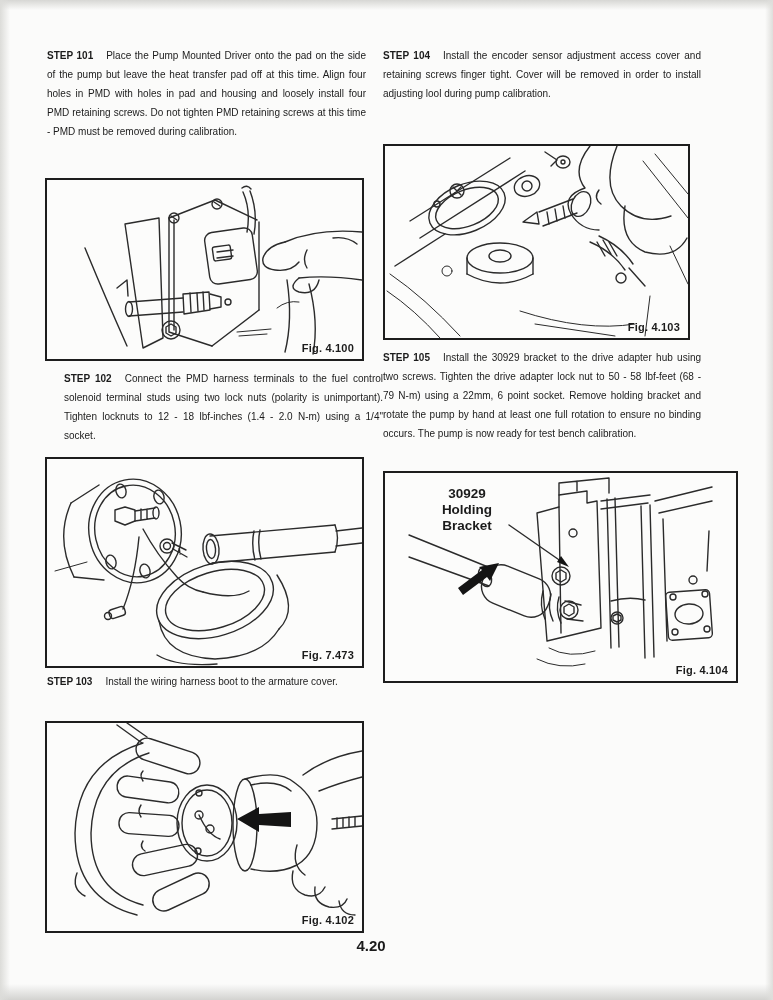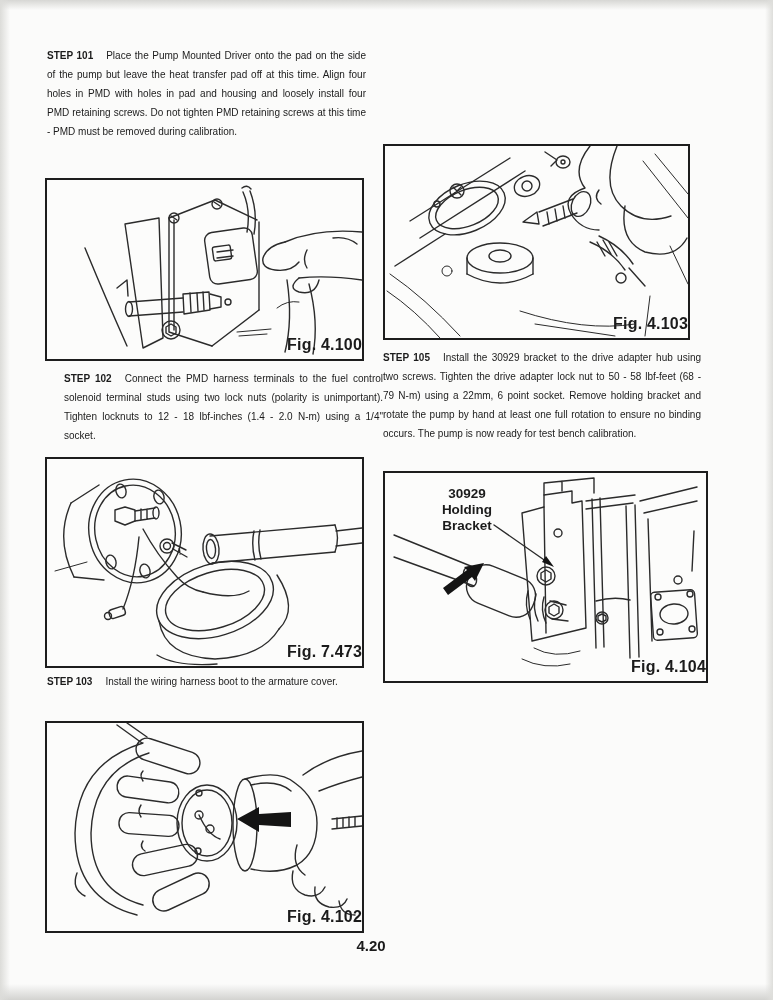--- a/index.html
+++ b/index.html
@@ -7,21 +7,21 @@
         font-family:"Liberation Sans",sans-serif;color:#1b1b1b;overflow:hidden;}
   .edge{position:absolute;pointer-events:none;}
   .edge-top{left:0;top:0;width:773px;height:10px;background:linear-gradient(#d7d7d4,rgba(215,215,212,0));}
   .edge-bottom{left:0;bottom:0;width:773px;height:16px;background:linear-gradient(rgba(210,210,207,0),#d3d3d0);}
   .edge-left{left:0;top:0;width:10px;height:1000px;background:linear-gradient(90deg,#dcdcd9,rgba(220,220,217,0));}
   .edge-right{right:0;top:0;width:8px;height:1000px;background:linear-gradient(270deg,#dededb,rgba(222,222,219,0));}
   .step{position:absolute;margin:0;text-align:justify;font-size:10px;line-height:19px;}
   .step-label{font-weight:bold;margin-right:13px;white-space:nowrap;}
   .figure{position:absolute;border:2px solid #1d1d1d;background:#fcfcfb;box-sizing:border-box;}
   .figure svg{position:absolute;left:0;top:0;width:100%;height:100%;}
-  .fig-caption{position:absolute;right:0;bottom:5px;font-weight:bold;font-size:16px;letter-spacing:.2px;}
+  .fig-caption{position:absolute;right:8px;bottom:5px;font-weight:bold;font-size:11px;letter-spacing:.2px;}
   .annotation{position:absolute;left:32px;top:13px;width:100px;font-weight:bold;
               font-size:13.5px;line-height:16px;text-align:center;}
   .annotation div{white-space:nowrap;}
   .page-number{position:absolute;left:331px;top:937px;width:80px;text-align:center;
                font-weight:bold;font-size:15px;}
   .ln{stroke:#2b2b2b;stroke-width:1.4;fill:none;stroke-linecap:round;stroke-linejoin:round;}
   .lnth{stroke:#2b2b2b;stroke-width:1;fill:none;stroke-linecap:round;}
   .solid{fill:#141414;stroke:none;}
 </style>
 </head>
@@ -180,20 +180,23 @@
         <path d="M285,96 L315,93 M285,106 L315,103"></path>
         <path d="M290,95 L290,105 M296,95 L296,104 M302,94 L302,104 M308,94 L308,103"></path>
       </g>
       <polygon class="solid" points="190,96 212,84 212,91 244,89 244,104 212,102 212,109"></polygon>
     </svg>
     <div class="fig-caption">Fig. 4.102</div>
   </div>
 
   <div class="page-number">4.20</div>
 
+  <p class="step" style="left:383px;top:46px;width:318px;">
+    <span class="step-label">STEP 104</span><span>Install the encoder sensor adjustment access cover and retaining screws finger tight.  Cover will be removed in order to install adjusting lool during pump calibration.</span>
+  </p>
 
   <div class="figure" style="left:383px;top:144px;width:307px;height:196px;">
     <svg viewBox="0 0 303 192">
       <g class="ln">
         <path d="M25,75 L125,12 M35,92 L140,25 M10,120 L60,88"></path>
         <ellipse cx="82" cy="62" rx="40" ry="24" transform="rotate(-22 82 62)"></ellipse>
         <ellipse cx="82" cy="62" rx="33" ry="18" transform="rotate(-22 82 62)"></ellipse>
         <circle cx="72" cy="45" r="7"></circle>
           <path d="M68,41 L76,49 M76,41 L68,49"></path>
         <circle cx="52" cy="58" r="3"></circle>
@@ -235,21 +238,21 @@
         <path d="M258,15 L303,72 M270,8 L303,48 M285,100 L303,138 M265,150 L260,190"></path>
       </g>
     </svg>
     <div class="fig-caption">Fig. 4.103</div>
   </div>
 
   <p class="step" style="left:383px;top:348px;width:318px;">
     <span class="step-label">STEP 105</span><span>Install the 30929 bracket to the drive adapter hub using two screws.  Tighten the drive adapter lock nut to 50 - 58 lbf-feet (68 - 79 N-m) using a 22mm, 6 point socket.  Remove holding bracket and rotate the pump by hand at least one full rotation to ensure no binding occurs.  The pump is now ready for test bench calibration.</span>
   </p>
 
-  <div class="figure" style="left:383px;top:471px;width:325px;height:212px;">
+  <div class="figure" style="left:383px;top:471px;width:355px;height:212px;">
     <svg viewBox="0 0 303 208">
       <g class="ln">
         <path d="M128,40 L150,34 L150,22 L178,18 L178,30 L188,28 L192,155 L138,168 Z"></path>
         <path d="M150,34 L152,160"></path>
         <circle cx="164" cy="60" r="4"></circle>
         <path d="M150,22 L150,10 L200,5 L200,20 M168,8 L168,18"></path>
       </g>
       <g class="ln">
         <path d="M198,26 L202,175 M206,25 L210,174"></path>
         <path d="M232,33 L236,185 M241,32 L245,184"></path>

